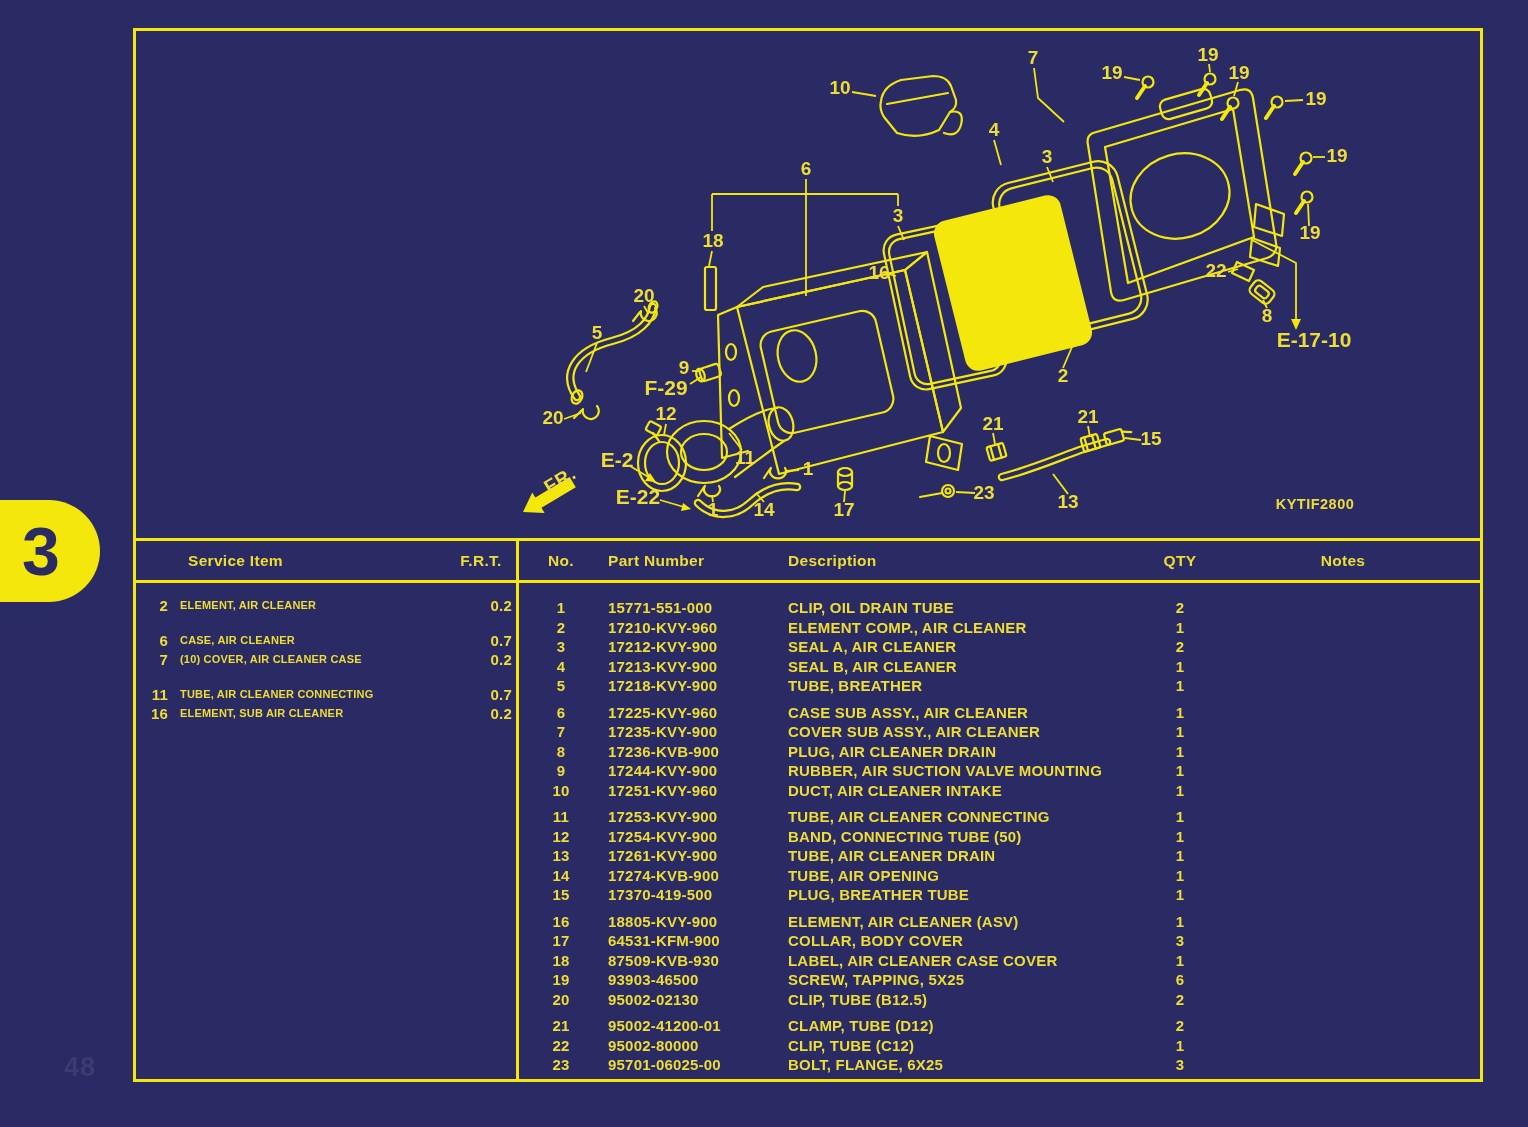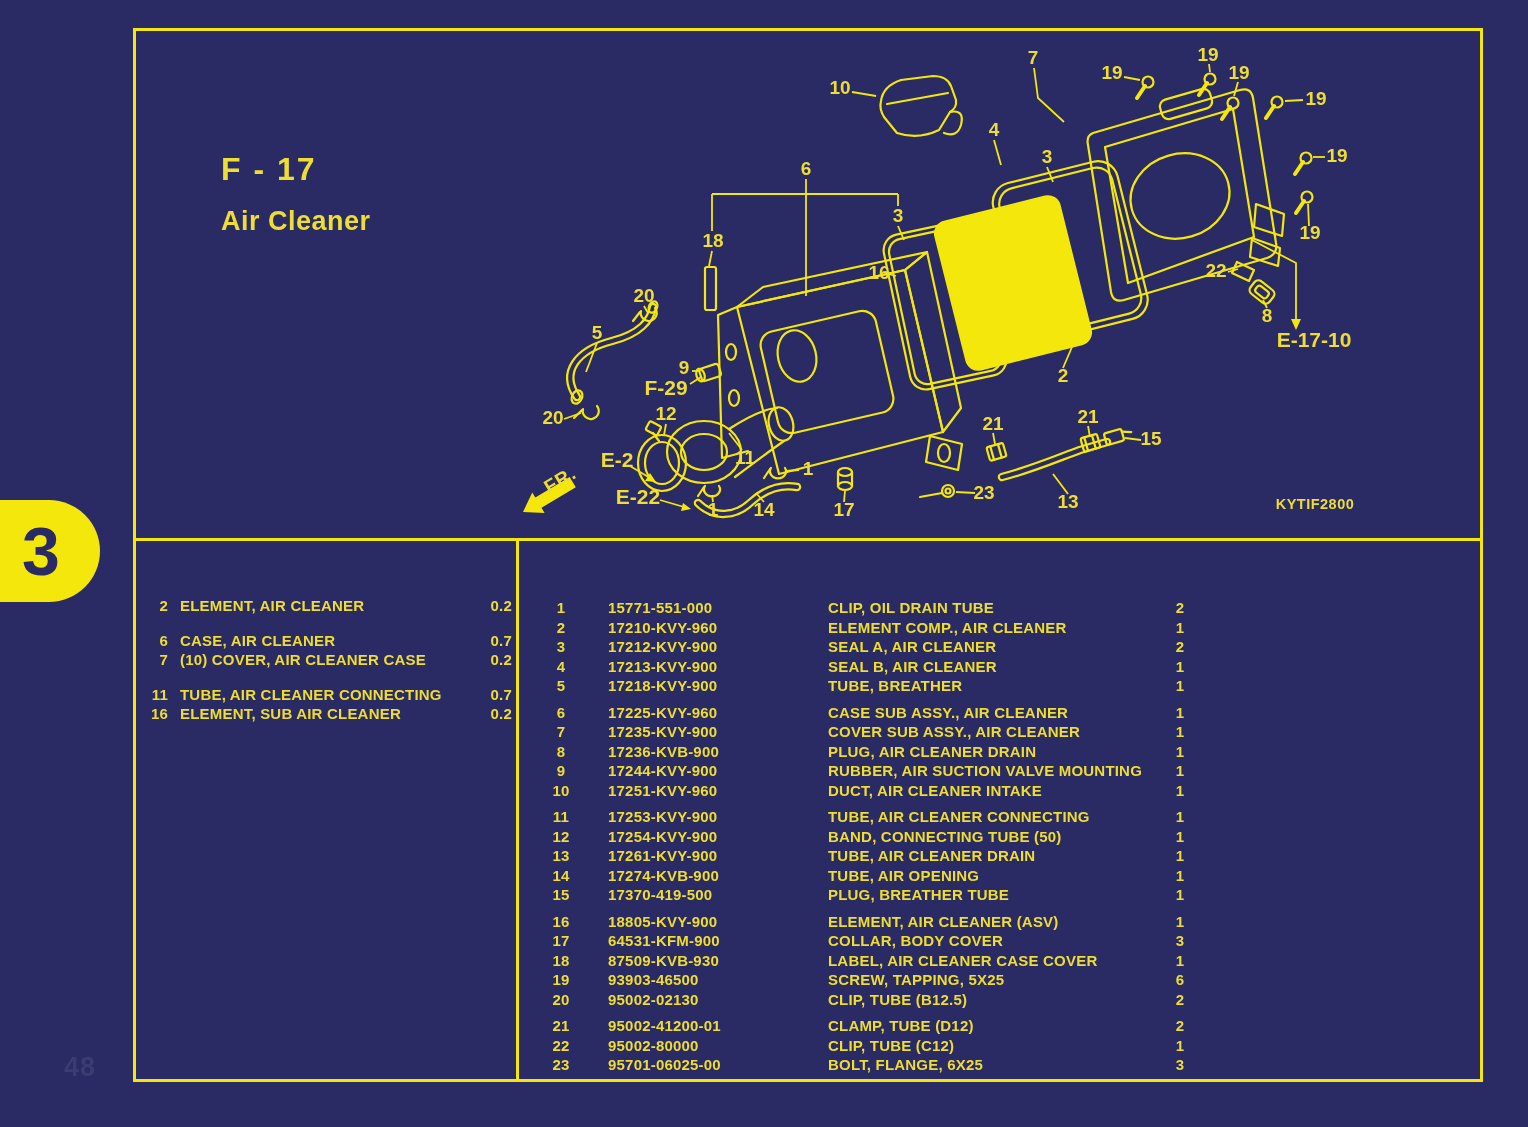--- a/index.html
+++ b/index.html
@@ -47,46 +47,51 @@
   .h-no{left:400px;width:50px;text-align:center;} .h-pn{left:472px;}
   .h-desc{left:652px;} .h-qty{left:1014px;width:60px;text-align:center;}
   .h-notes{left:1177px;width:60px;text-align:center;}
   .sbody{position:absolute;left:0;top:45px;width:380px;padding-top:10px;}
   .pbody{position:absolute;left:380px;top:45px;right:0;padding-top:12px;}
   .srow,.prow{position:relative;height:19.5px;font-size:15px;letter-spacing:.2px;}
   .srow span,.prow span{position:absolute;top:0;line-height:19.5px;white-space:nowrap;}
   .s-no{left:6px;width:26px;text-align:right;}
   .s-frt{left:326px;width:50px;text-align:right;}
   .s-mid{position:absolute;left:44px;top:0;width:280px;height:19.5px;display:flex;align-items:center;}
-  .s-name{font-size:15px;white-space:nowrap;}
+  .s-name{font-size:11px;white-space:nowrap;}
   .s-lead{flex:1;border-bottom:2px dotted var(--yt);margin:0 5px;height:1px;transform:translateY(3px);}
   .p-no{left:20px;width:50px;text-align:center;}
   .p-pn{left:92px;}
-  .p-desc{left:272px;margin-left:40px;}
+  .p-desc{left:272px;}
   .p-qty{left:634px;width:60px;text-align:center;}
   .gap-s{margin-top:15px;} .gap-p{margin-top:7px;}
 </style>
 </head>
 <body>
 
 <div class="tab3">
   <span>3</span>
 </div>
 
 <div class="pagenum">48</div>
 
 <div class="frame">
 
-  <div class="title" style="left:85px;top:120px;">
-    <div class="code">F - 17</div>
-    <div class="name">Air Cleaner</div>
-  </div>
 
   <div class="table-area">
     <div class="vdiv"></div>
+    <div class="thead">
+      <span class="h-item">Service Item</span>
+      <span class="h-frt">F.R.T.</span>
+      <span class="h-no">No.</span>
+      <span class="h-pn">Part Number</span>
+      <span class="h-desc">Description</span>
+      <span class="h-qty">QTY</span>
+      <span class="h-notes">Notes</span>
+    </div>
     <div class="sbody">
         <div class="srow">
           <span class="s-no">2</span>
           <span class="s-mid">
             <span class="s-name">ELEMENT, AIR CLEANER</span>
             <span class="s-lead"></span>
           </span>
           <span class="s-frt">0.2</span>
         </div>
         <div class="srow gap-s">

